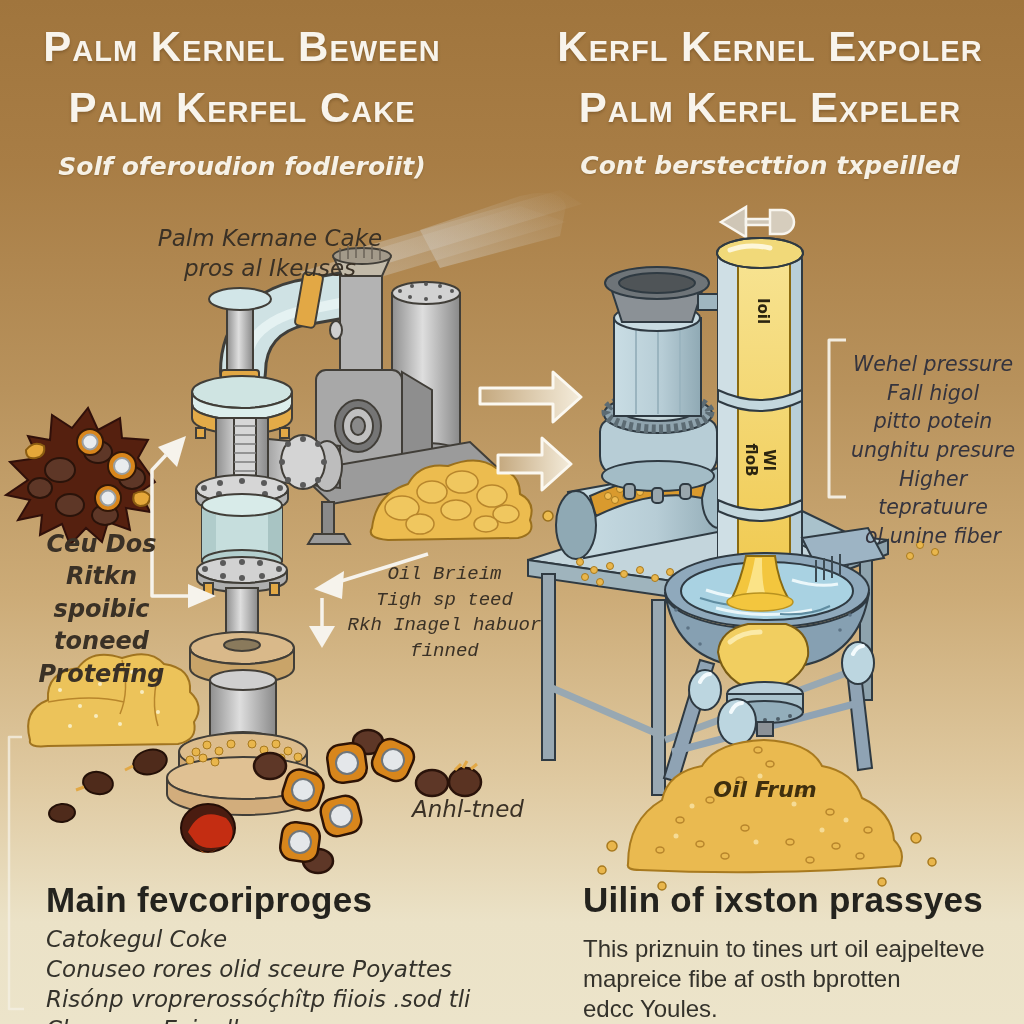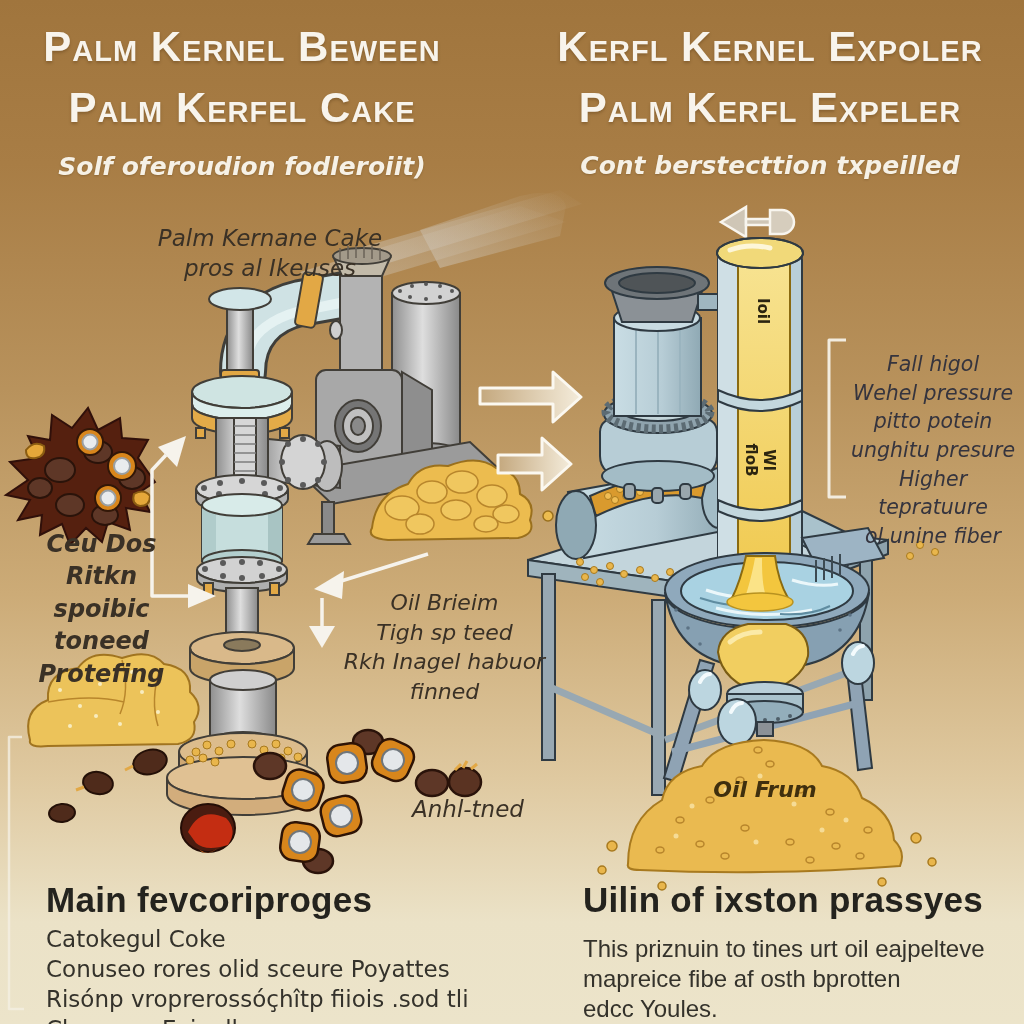--- a/index.html
+++ b/index.html
@@ -22,32 +22,32 @@
     font-style:italic; font-weight:600; font-size:25px; color:#f6f1e6;
     text-shadow:0 1px 2px rgba(80,52,16,.3);
   }
   .note{
     font-family:"DejaVu Sans", sans-serif;
     font-style:italic; font-weight:500; color:#3a3126;
     text-align:center; z-index:5;
   }
   .machine-label{ left:140px; top:224px; width:260px; font-size:23px; line-height:1.3; }
   .note-left{ left:14px; top:528px; width:175px; font-size:24px; line-height:1.35; font-weight:600;font-style:italic;}
-  .note-center{ left:332px; top:588px; width:225px; font-size:22px; line-height:1.35; }
+  .note-center{ left:332px; top:562px; width:225px; font-size:19px; line-height:1.35;font-family:Liberation Mono, monospace; }
   .note-right{ left:843px; top:350px; width:180px; font-size:20.5px; line-height:1.4; color:#35343e; }
   .label-kernel{ left:412px; top:796px; width:170px; font-size:23px; text-align:left;}
   .label-pile{ left:700px; top:777px; width:130px; font-size:22px; font-weight:700; font-style:italic; color:#3f2f0e; }
   .col-label{
     font-family:"DejaVu Sans", sans-serif; font-weight:700; font-size:15px;
     color:#2b2410; transform:rotate(90deg); z-index:5; text-align:center; width:54px;
   }
   .footer-block{ z-index:5; color:#26251f; }
   .footer-heading{ font-weight:bold; font-size:35px; letter-spacing:.3px; color:#24231e; }
   .footer-line{
-    font-family:"DejaVu Sans", sans-serif; 
+    font-family:"DejaVu Sans", sans-serif; font-style:italic;
     font-size:23px; line-height:30px; color:#34322b;
   }
   .footer-right .footer-line{ font-style:normal; font-family:"Liberation Sans",sans-serif; font-size:24px;}
   .footer-right .fl-gap{ margin-top:14px; }
 </style>
 </head>
 <body>
 
 <div id="canvas">
 
@@ -554,22 +554,22 @@
 </div>
 
 <div class="abs note note-center">
   <div>Oil Brieim</div>
   <div>Tigh sp teed</div>
   <div>Rkh Inagel habuor</div>
   <div>finned</div>
 </div>
 
 <div class="abs note note-right">
+  <div>Wehel pressure</div>
   <div>Fall higol</div>
-  <div>Wehel pressure</div>
   <div>pitto potein</div>
   <div>unghitu presure</div>
   <div>Higher tepratuure</div>
   <div>ol unine fiber</div>
 </div>
 
 <div class="abs note label-kernel">Anhl-tned</div>
 <div class="abs note label-pile">Oil Frum</div>
 
 <div class="abs col-label" style="left:736px; top:302px;">Ioil</div>

